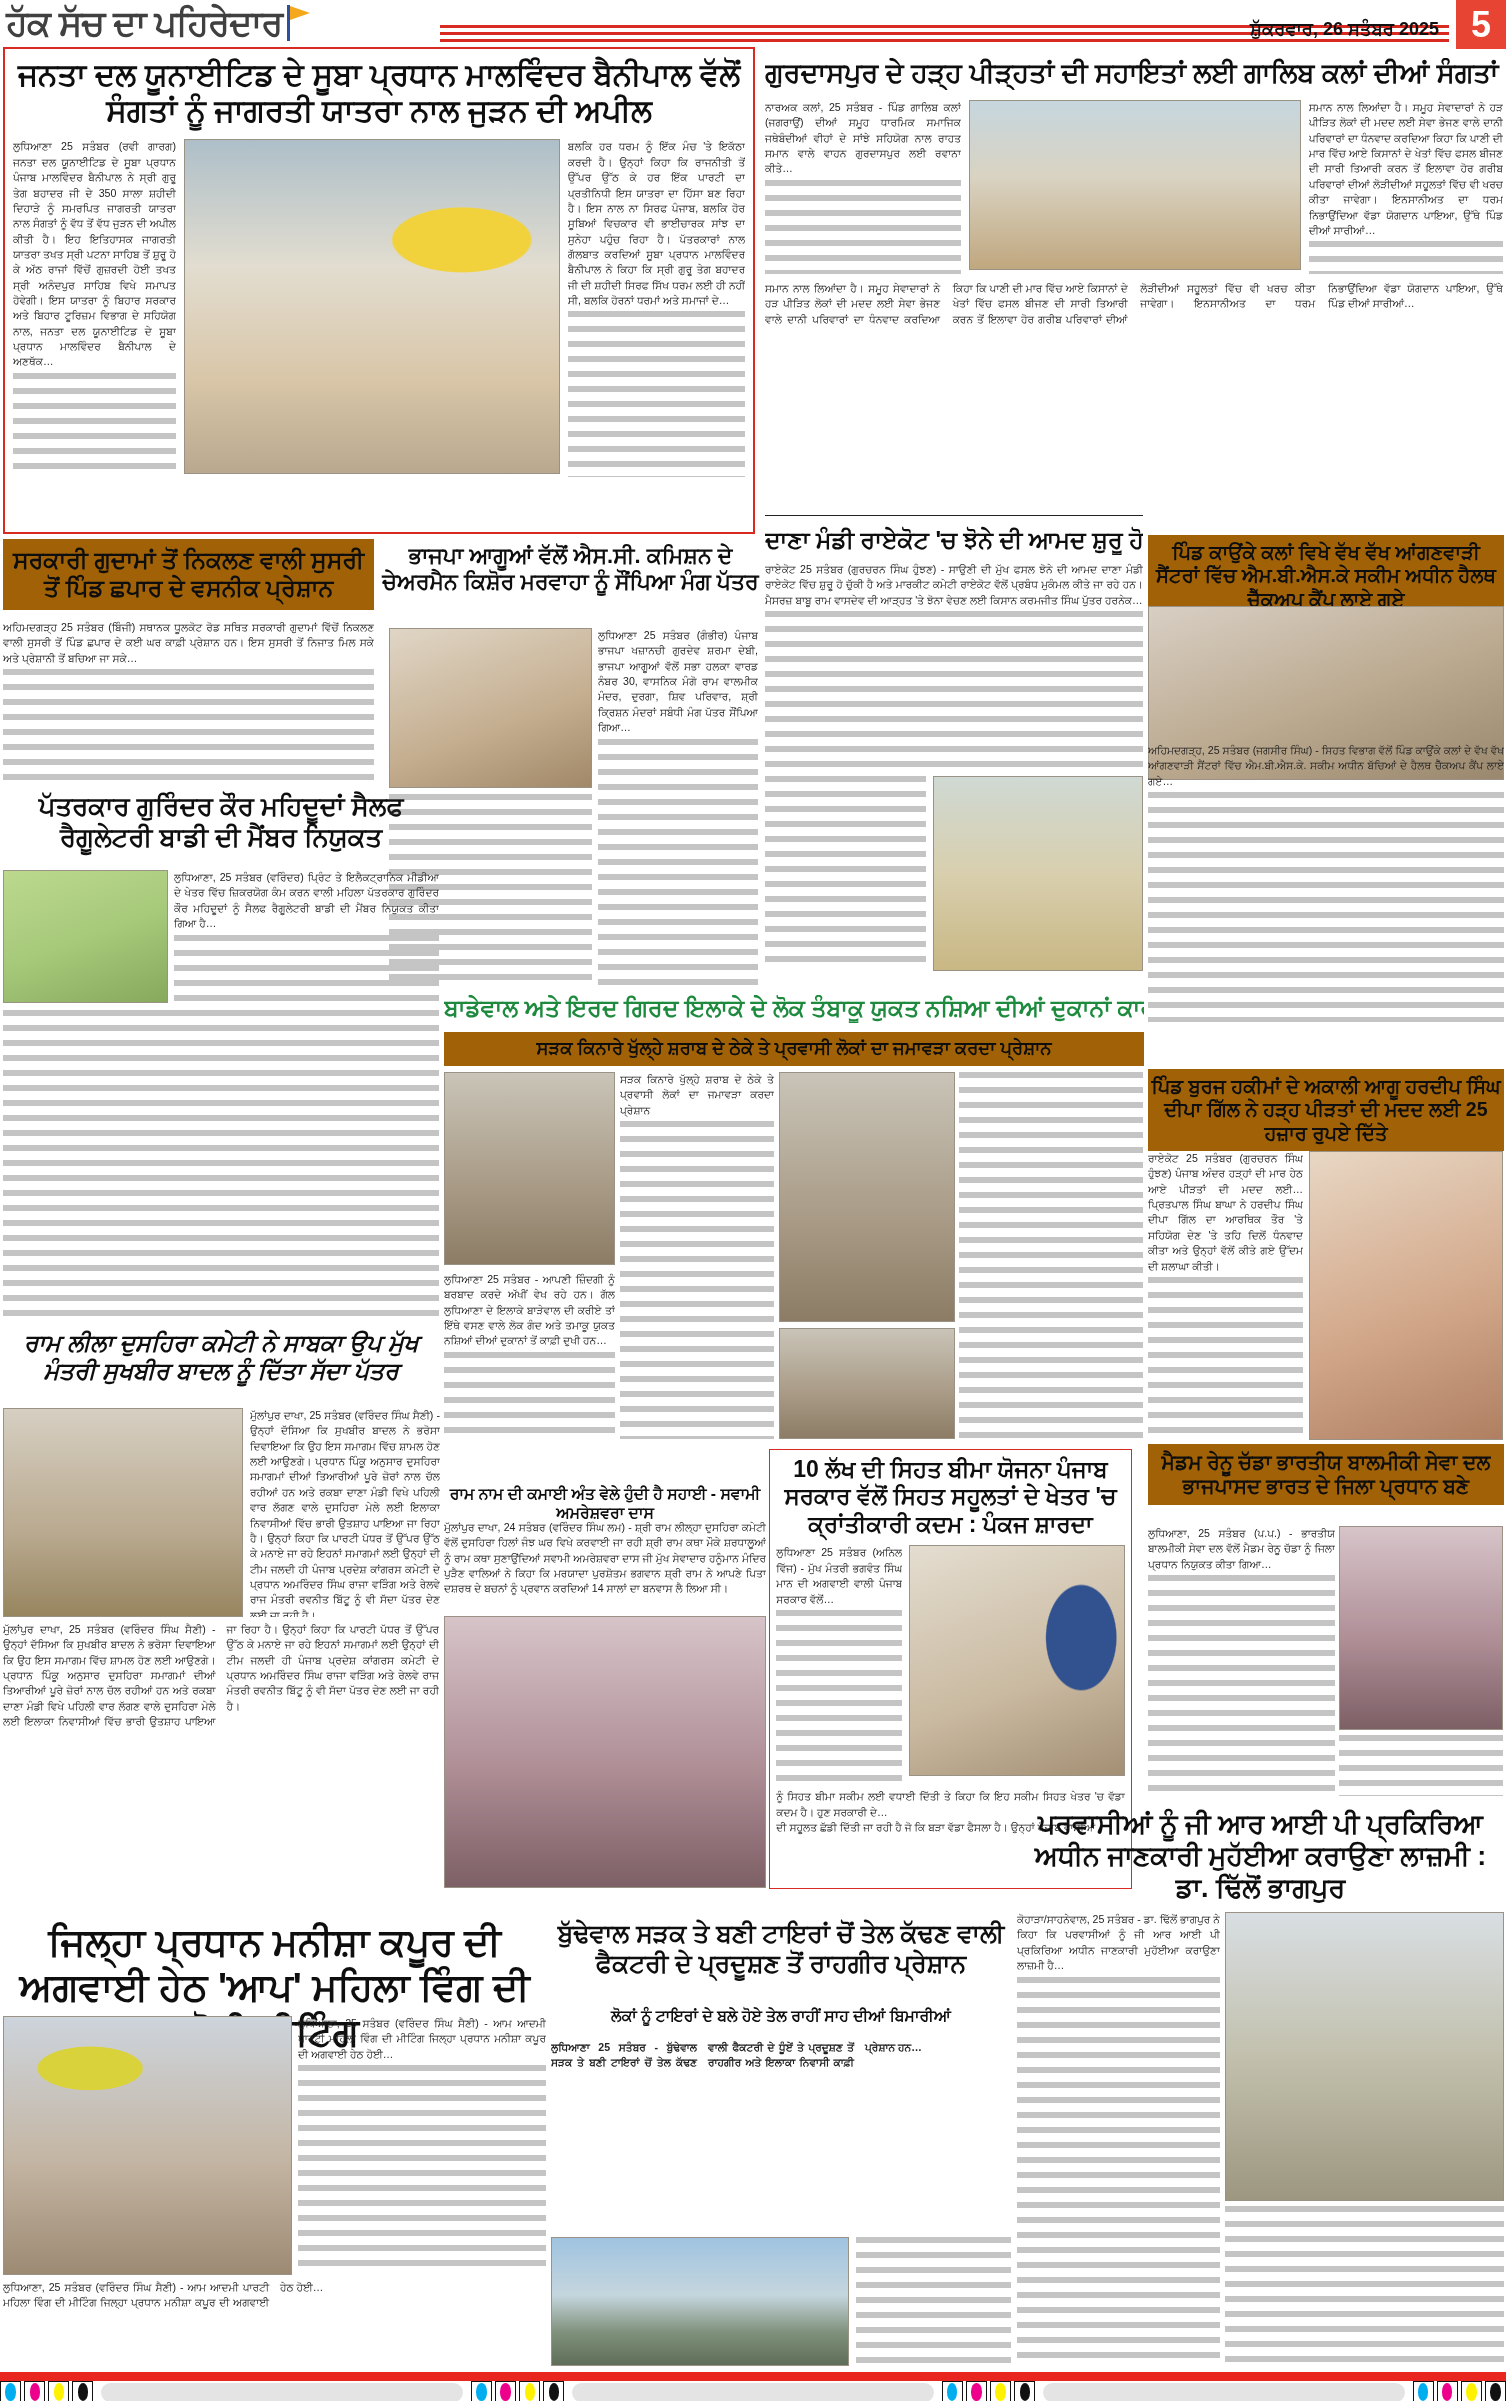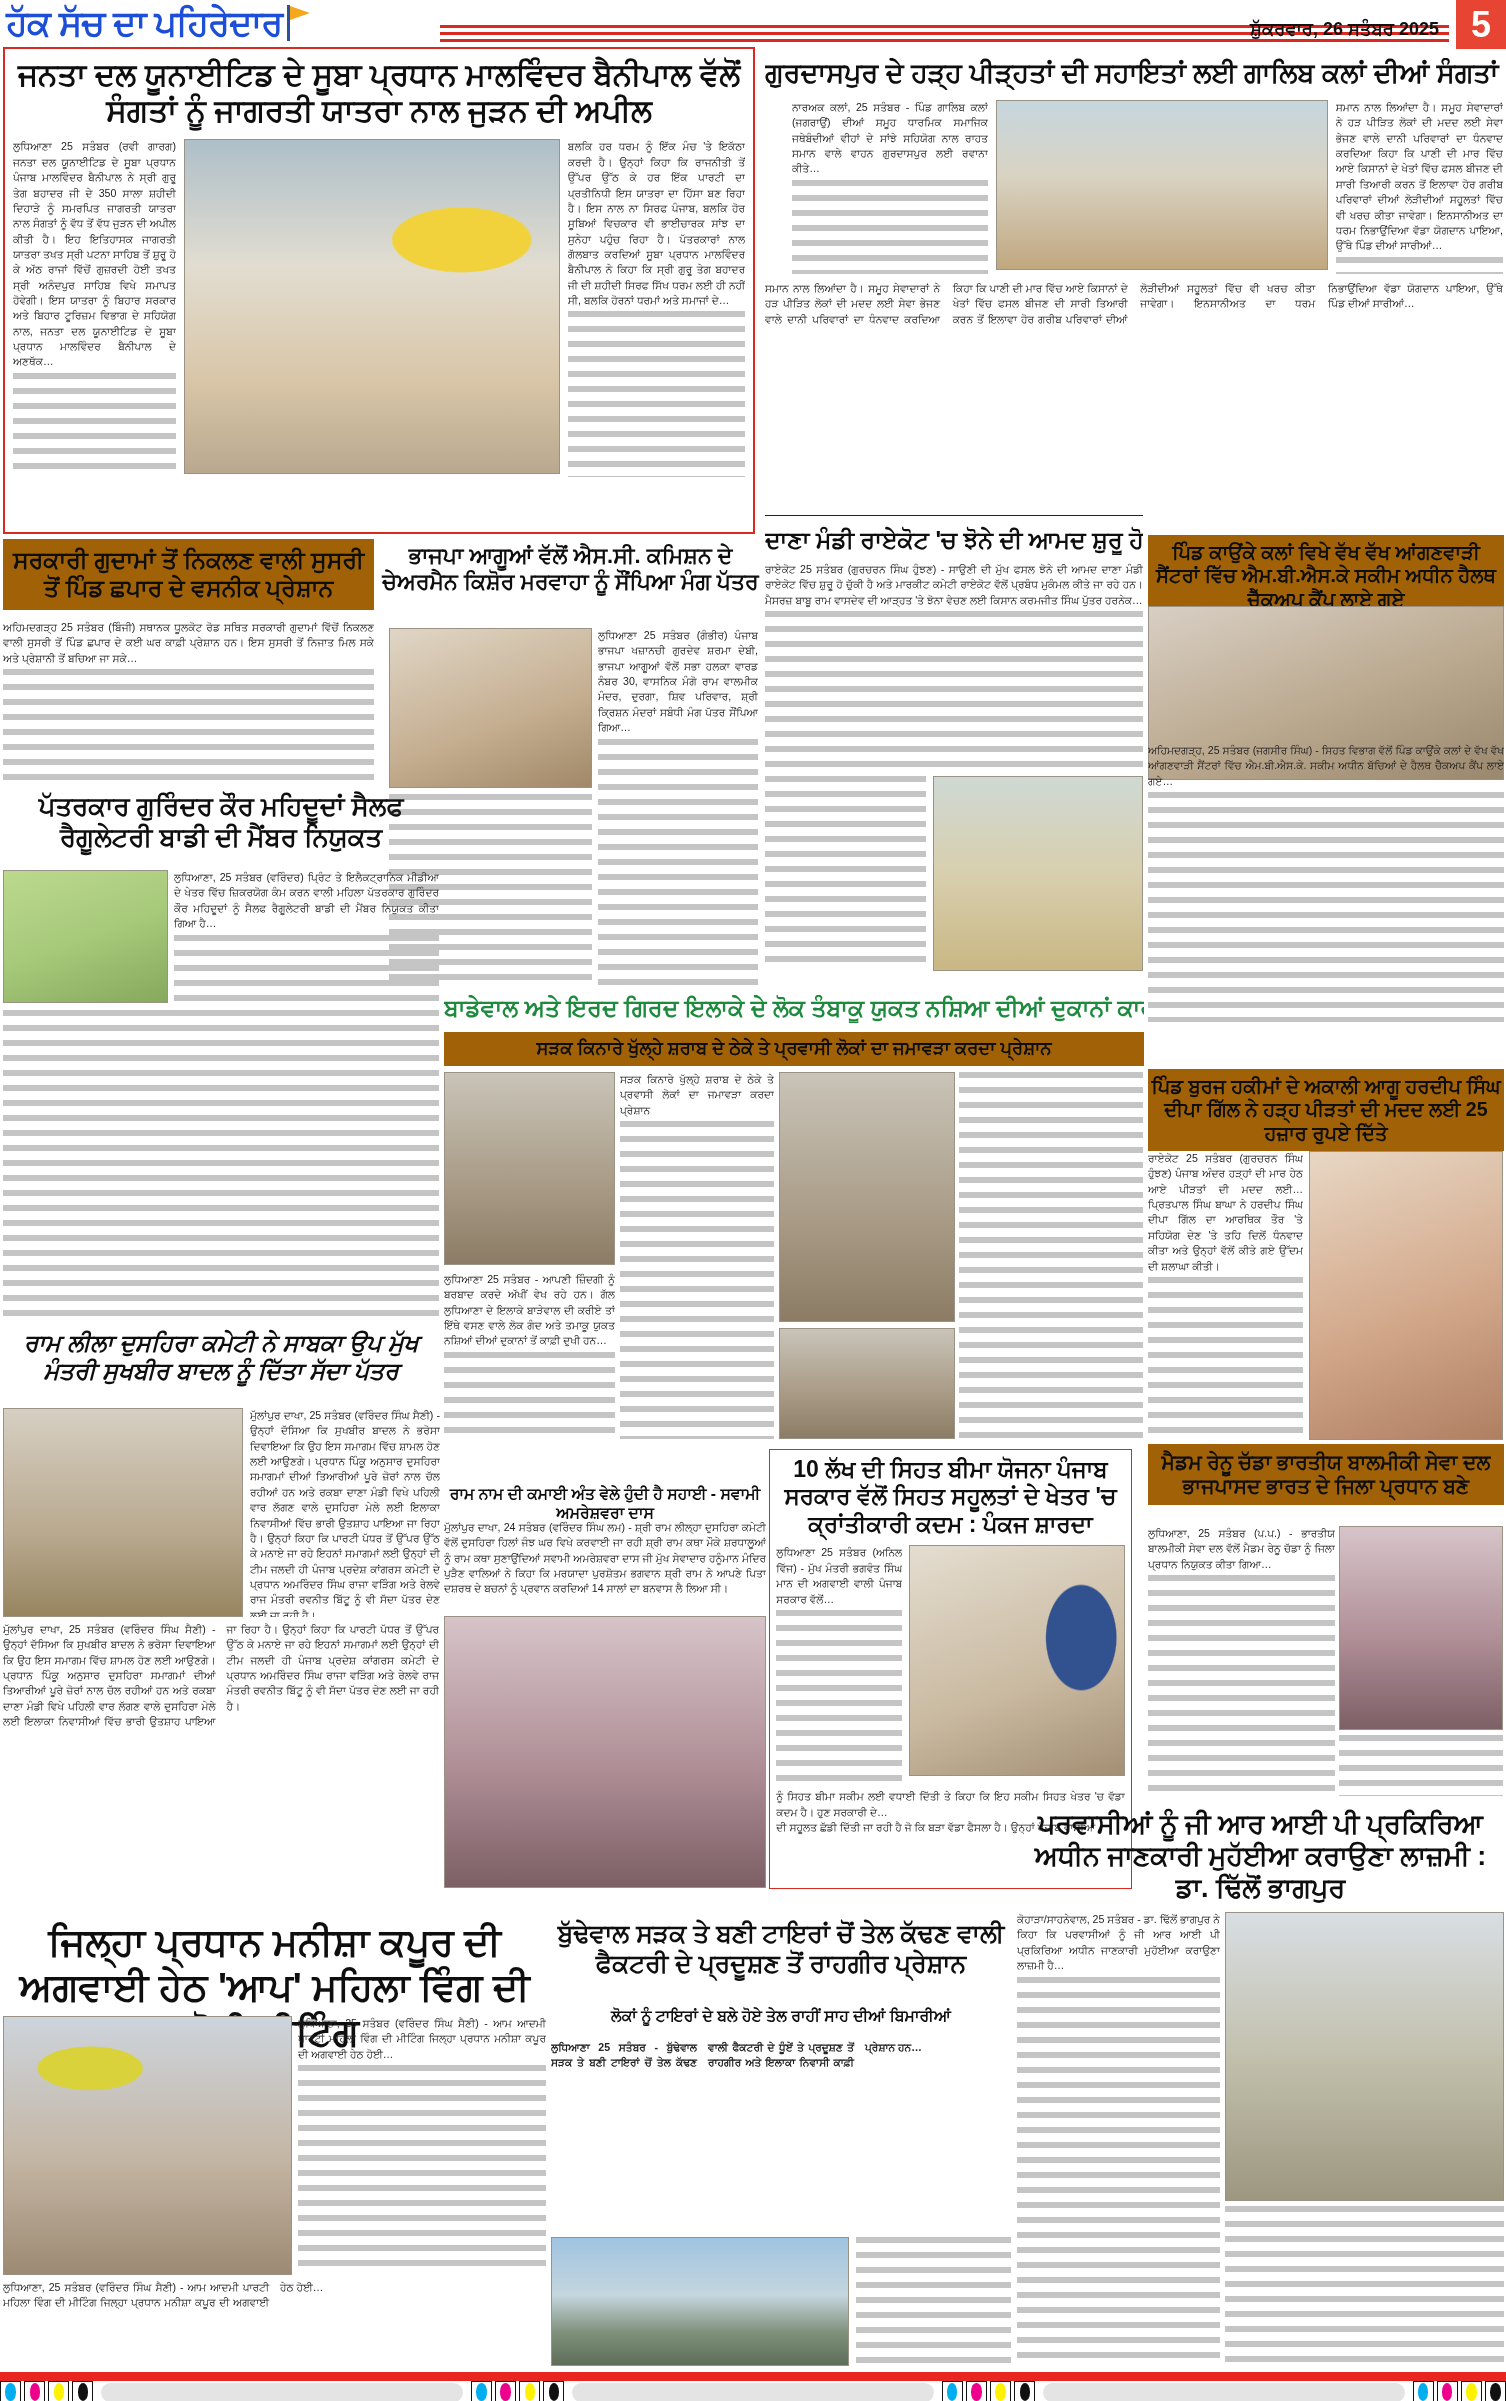--- a/index.html
+++ b/index.html
@@ -13,21 +13,21 @@
   .fill{flex:1;min-height:0;margin-top:3.1px;opacity:.30;
         background:repeating-linear-gradient(to bottom,#3c3c3c 0 6.3px,transparent 6.3px 15px);}
   .cream{background:#a16207;}
   .photo{border:0.8px solid #9a9284;}
   .cols2{column-count:2;column-gap:11px;}
   .cols3{column-count:3;column-gap:11px;}
   .cols4{column-count:4;column-gap:12.6px;}
   .redborder{border:2.4px solid #d92a21;}
   .thinred{border:1.6px solid #d92a21;}
   
-  .logo-title{font-weight:700;font-size:35px;color:#1d4ed8;letter-spacing:-0.8px;line-height:1;}
+  .logo-title{font-weight:700;font-size:35px;color:#404040;letter-spacing:-0.8px;line-height:1;}
   .rules{background:repeating-linear-gradient(to bottom,#d92a21 0 3.1px,transparent 3.1px 7px);}
   .pagenum{background:#e84433;color:#fff;font-weight:700;font-size:36px;
            display:flex;align-items:center;justify-content:center;}
   .datetxt{font-weight:700;font-size:18px;color:#111;}
   
   .ph-a{background:radial-gradient(ellipse 118px 55px at 74% 30%,#f2d23c 0 58%,transparent 60%),
         linear-gradient(180deg,#aebfc8 0%,#e2ddd0 38%,#d9c6a8 72%,#b9a88f 100%);}
   .ph-b{background:linear-gradient(180deg,#c6d6de 0%,#d9d3c2 45%,#c0a77f 100%);}
   .ph-c{background:linear-gradient(180deg,#cfd9d3 0%,#d8cfae 50%,#c9b784 100%);}
   .ph-d{background:linear-gradient(160deg,#d8cfc4 0%,#bba98f 55%,#99876e 100%);}
@@ -79,21 +79,21 @@
       <div class="photo ph-a" style="position:relative;width:374px;height:333px;"></div>
       <div class="body-block" style="flex:1;">
         <span class="body-txt">ਬਲਕਿ ਹਰ ਧਰਮ ਨੂੰ ਇੱਕ ਮੰਚ 'ਤੇ ਇਕੱਠਾ ਕਰਦੀ ਹੈ। ਉਨ੍ਹਾਂ ਕਿਹਾ ਕਿ ਰਾਜਨੀਤੀ ਤੋਂ ਉੱਪਰ ਉੱਠ ਕੇ ਹਰ ਇੱਕ ਪਾਰਟੀ ਦਾ ਪ੍ਰਤੀਨਿਧੀ ਇਸ ਯਾਤਰਾ ਦਾ ਹਿੱਸਾ ਬਣ ਰਿਹਾ ਹੈ। ਇਸ ਨਾਲ ਨਾ ਸਿਰਫ ਪੰਜਾਬ, ਬਲਕਿ ਹੋਰ ਸੂਬਿਆਂ ਵਿਚਕਾਰ ਵੀ ਭਾਈਚਾਰਕ ਸਾਂਝ ਦਾ ਸੁਨੇਹਾ ਪਹੁੰਚ ਰਿਹਾ ਹੈ। ਪੱਤਰਕਾਰਾਂ ਨਾਲ ਗੱਲਬਾਤ ਕਰਦਿਆਂ ਸੂਬਾ ਪ੍ਰਧਾਨ ਮਾਲਵਿੰਦਰ ਬੈਨੀਪਾਲ ਨੇ ਕਿਹਾ ਕਿ ਸ੍ਰੀ ਗੁਰੂ ਤੇਗ ਬਹਾਦਰ ਜੀ ਦੀ ਸ਼ਹੀਦੀ ਸਿਰਫ ਸਿੱਖ ਧਰਮ ਲਈ ਹੀ ਨਹੀਂ ਸੀ, ਬਲਕਿ ਹੋਰਨਾਂ ਧਰਮਾਂ ਅਤੇ ਸਮਾਜਾਂ ਦੇ…</span>
         <div class="fill"></div>
       </div>
     </div>
   </div>
 
   <div class="abs hl nowrap" style="left:765px;top:58px;width:738px;font-size:27px;">ਗੁਰਦਾਸਪੁਰ ਦੇ ਹੜ੍ਹ ਪੀੜ੍ਹਤਾਂ ਦੀ ਸਹਾਇਤਾਂ ਲਈ ਗਾਲਿਬ ਕਲਾਂ ਦੀਆਂ ਸੰਗਤਾਂ ਰਵਾਨਾ</div>
   <div class="abs" style="left:765px;top:100px;width:738px;height:174px;display:flex;gap:7.9px;">
-    <div class="body-block" style="width:196px;margin-left:27px;">
+    <div class="body-block" style="width:196px;">
       <span class="body-txt">ਨਾਰਅਕ ਕਲਾਂ, 25 ਸਤੰਬਰ - ਪਿੰਡ ਗਾਲਿਬ ਕਲਾਂ (ਜਗਰਾਉਂ) ਦੀਆਂ ਸਮੂਹ ਧਾਰਮਿਕ ਸਮਾਜਿਕ ਜਥੇਬੰਦੀਆਂ ਵੀਹਾਂ ਦੇ ਸਾਂਝੇ ਸਹਿਯੋਗ ਨਾਲ ਰਾਹਤ ਸਮਾਨ ਵਾਲੇ ਵਾਹਨ ਗੁਰਦਾਸਪੁਰ ਲਈ ਰਵਾਨਾ ਕੀਤੇ…</span>
       <div class="fill"></div>
     </div>
     <div class="photo ph-b" style="width:330px;height:168px;"></div>
     <div class="body-block" style="flex:1;">
       <span class="body-txt">ਸਮਾਨ ਨਾਲ ਲਿਆਂਦਾ ਹੈ। ਸਮੂਹ ਸੇਵਾਦਾਰਾਂ ਨੇ ਹੜ ਪੀੜਿਤ ਲੋਕਾਂ ਦੀ ਮਦਦ ਲਈ ਸੇਵਾ ਭੇਜਣ ਵਾਲੇ ਦਾਨੀ ਪਰਿਵਾਰਾਂ ਦਾ ਧੰਨਵਾਦ ਕਰਦਿਆ ਕਿਹਾ ਕਿ ਪਾਣੀ ਦੀ ਮਾਰ ਵਿੱਚ ਆਏ ਕਿਸਾਨਾਂ ਦੇ ਖੇਤਾਂ ਵਿੱਚ ਫਸਲ ਬੀਜਣ ਦੀ ਸਾਰੀ ਤਿਆਰੀ ਕਰਨ ਤੋਂ ਇਲਾਵਾ ਹੋਰ ਗਰੀਬ ਪਰਿਵਾਰਾਂ ਦੀਆਂ ਲੋੜੀਦੀਆਂ ਸਹੂਲਤਾਂ ਵਿੱਚ ਵੀ ਖਰਚ ਕੀਤਾ ਜਾਵੇਗਾ। ਇਨਸਾਨੀਅਤ ਦਾ ਧਰਮ ਨਿਭਾਉਂਦਿਆ ਵੱਡਾ ਯੋਗਦਾਨ ਪਾਇਆ, ਉੱਥੇ ਪਿੰਡ ਦੀਆਂ ਸਾਰੀਆਂ…</span>
       <div class="fill"></div>
     </div>
   </div>
   <div class="abs body-block cols4 body-txt" style="left:765px;top:281px;width:738px;height:217px;display:block;overflow:hidden;">ਸਮਾਨ ਨਾਲ ਲਿਆਂਦਾ ਹੈ। ਸਮੂਹ ਸੇਵਾਦਾਰਾਂ ਨੇ ਹੜ ਪੀੜਿਤ ਲੋਕਾਂ ਦੀ ਮਦਦ ਲਈ ਸੇਵਾ ਭੇਜਣ ਵਾਲੇ ਦਾਨੀ ਪਰਿਵਾਰਾਂ ਦਾ ਧੰਨਵਾਦ ਕਰਦਿਆ ਕਿਹਾ ਕਿ ਪਾਣੀ ਦੀ ਮਾਰ ਵਿੱਚ ਆਏ ਕਿਸਾਨਾਂ ਦੇ ਖੇਤਾਂ ਵਿੱਚ ਫਸਲ ਬੀਜਣ ਦੀ ਸਾਰੀ ਤਿਆਰੀ ਕਰਨ ਤੋਂ ਇਲਾਵਾ ਹੋਰ ਗਰੀਬ ਪਰਿਵਾਰਾਂ ਦੀਆਂ ਲੋੜੀਦੀਆਂ ਸਹੂਲਤਾਂ ਵਿੱਚ ਵੀ ਖਰਚ ਕੀਤਾ ਜਾਵੇਗਾ। ਇਨਸਾਨੀਅਤ ਦਾ ਧਰਮ ਨਿਭਾਉਂਦਿਆ ਵੱਡਾ ਯੋਗਦਾਨ ਪਾਇਆ, ਉੱਥੇ ਪਿੰਡ ਦੀਆਂ ਸਾਰੀਆਂ…</div>

